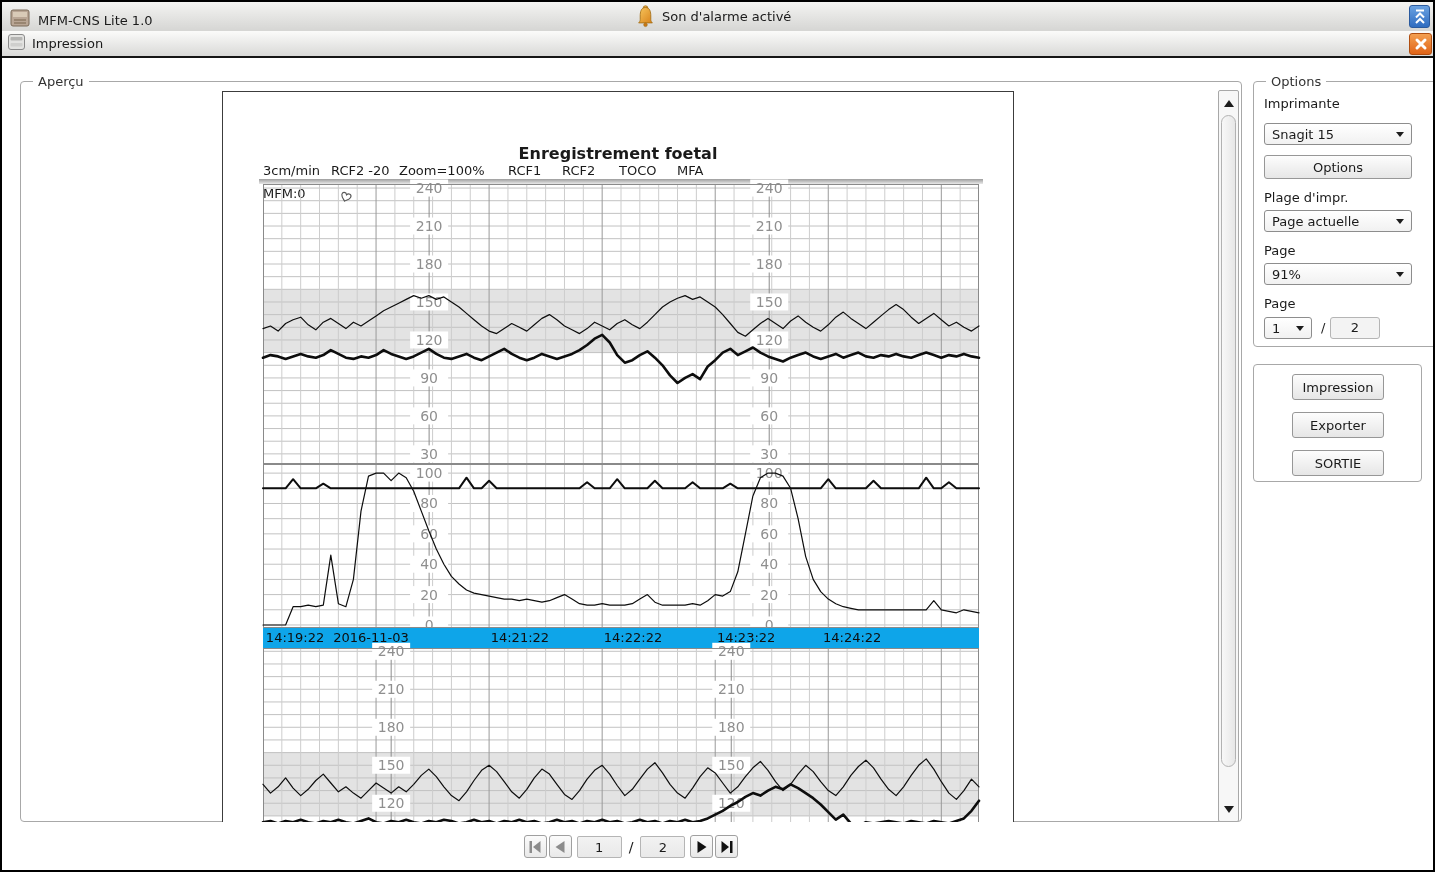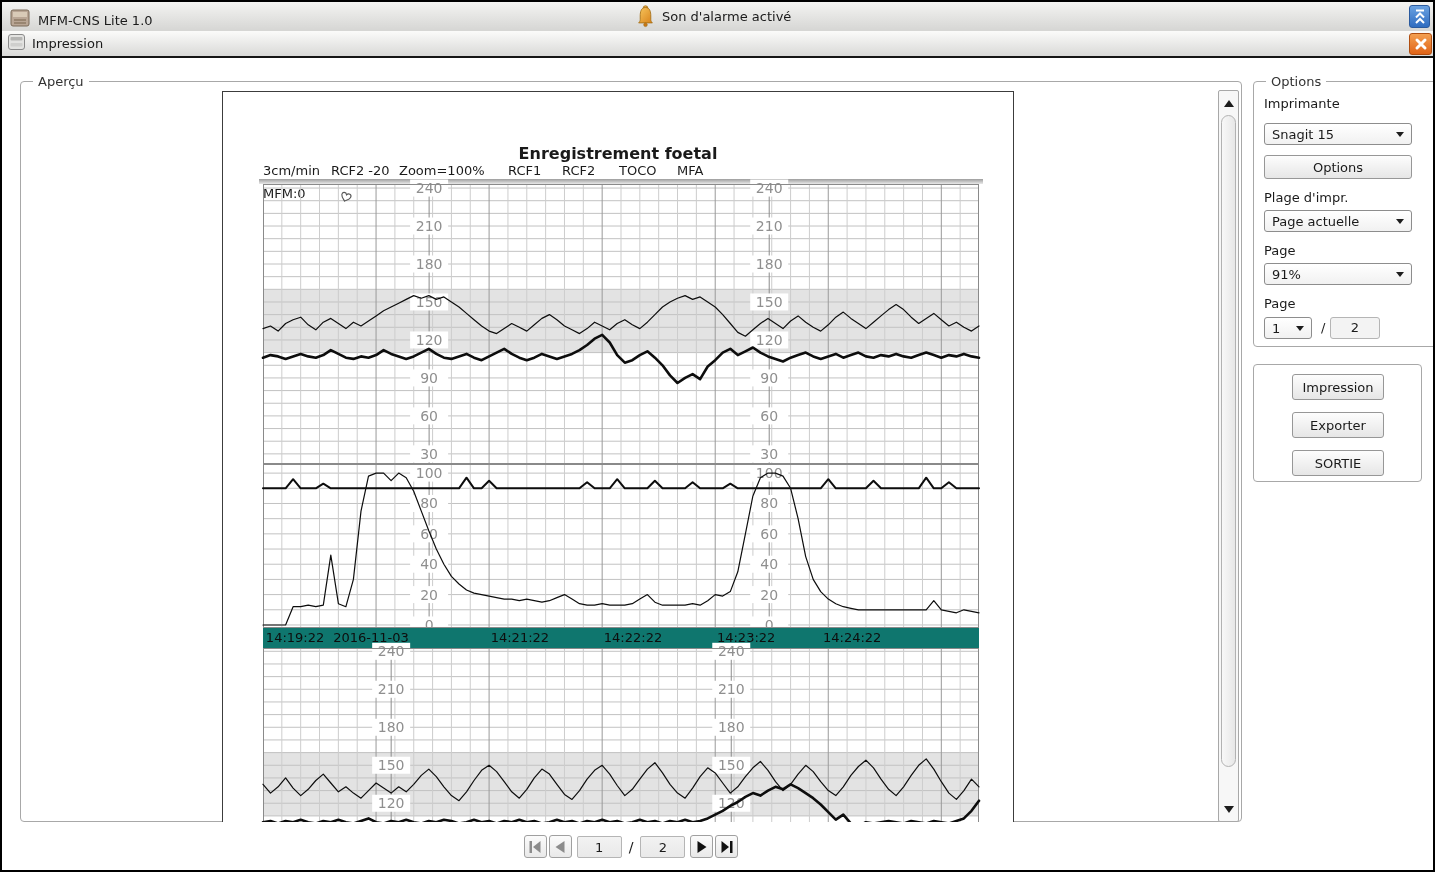--- a/index.html
+++ b/index.html
@@ -37,21 +37,21 @@
   .report-title { position:absolute; left:0; top:28px; width:100%; text-align:center;
     font-size:16px; font-weight:bold;margin-top:24px; }
   .mfm { position:absolute; left:40px; top:54px; font-size:13px;margin-top:40px; }
   .info-row { position:absolute; left:0; top:71px; width:100%; height:20px; font-size:13px; }
   .info-row span { position:absolute; white-space:nowrap; }
   .legend { border-bottom:1px solid #000; padding:0 13px 2px 1px; cursor:pointer; }
   .legend.sel { border-bottom-width:3px; }
   .chart-topbar { position:absolute; left:36px; top:87px; width:724px; height:5px;
     background:linear-gradient(#9d9d9d,#e9e9e9); }
   .chart { position:absolute; left:40px; overflow:visible; }
-  .time-row { position:absolute; left:40px; top:536px; width:716px; height:20px; background:#0f766e; }
+  .time-row { position:absolute; left:40px; top:536px; width:716px; height:20px; background:#0ea5e9; }
   .time-label { position:absolute; top:2px; font-size:13px; color:#0d0d0d; white-space:nowrap; }
 
   
   .sbar { position:absolute; left:1216px; top:32px; width:21px; height:732px;
     background:#f7f7f7; border:1px solid #a8a8a8; border-radius:2px; }
   .sb-btn { position:absolute; left:0; width:19px; height:20px; display:flex; align-items:center; justify-content:center; cursor:pointer; }
   .sb-up { top:2px; } .sb-down { bottom:2px; }
   .tri-up { width:0; height:0; border-left:5px solid transparent; border-right:5px solid transparent; border-bottom:7px solid #1d1d1d; }
   .tri-down { width:0; height:0; border-left:5px solid transparent; border-right:5px solid transparent; border-top:7px solid #1d1d1d; }
   .sb-thumb { position:absolute; left:2px; top:24px; width:15px; height:652px;

